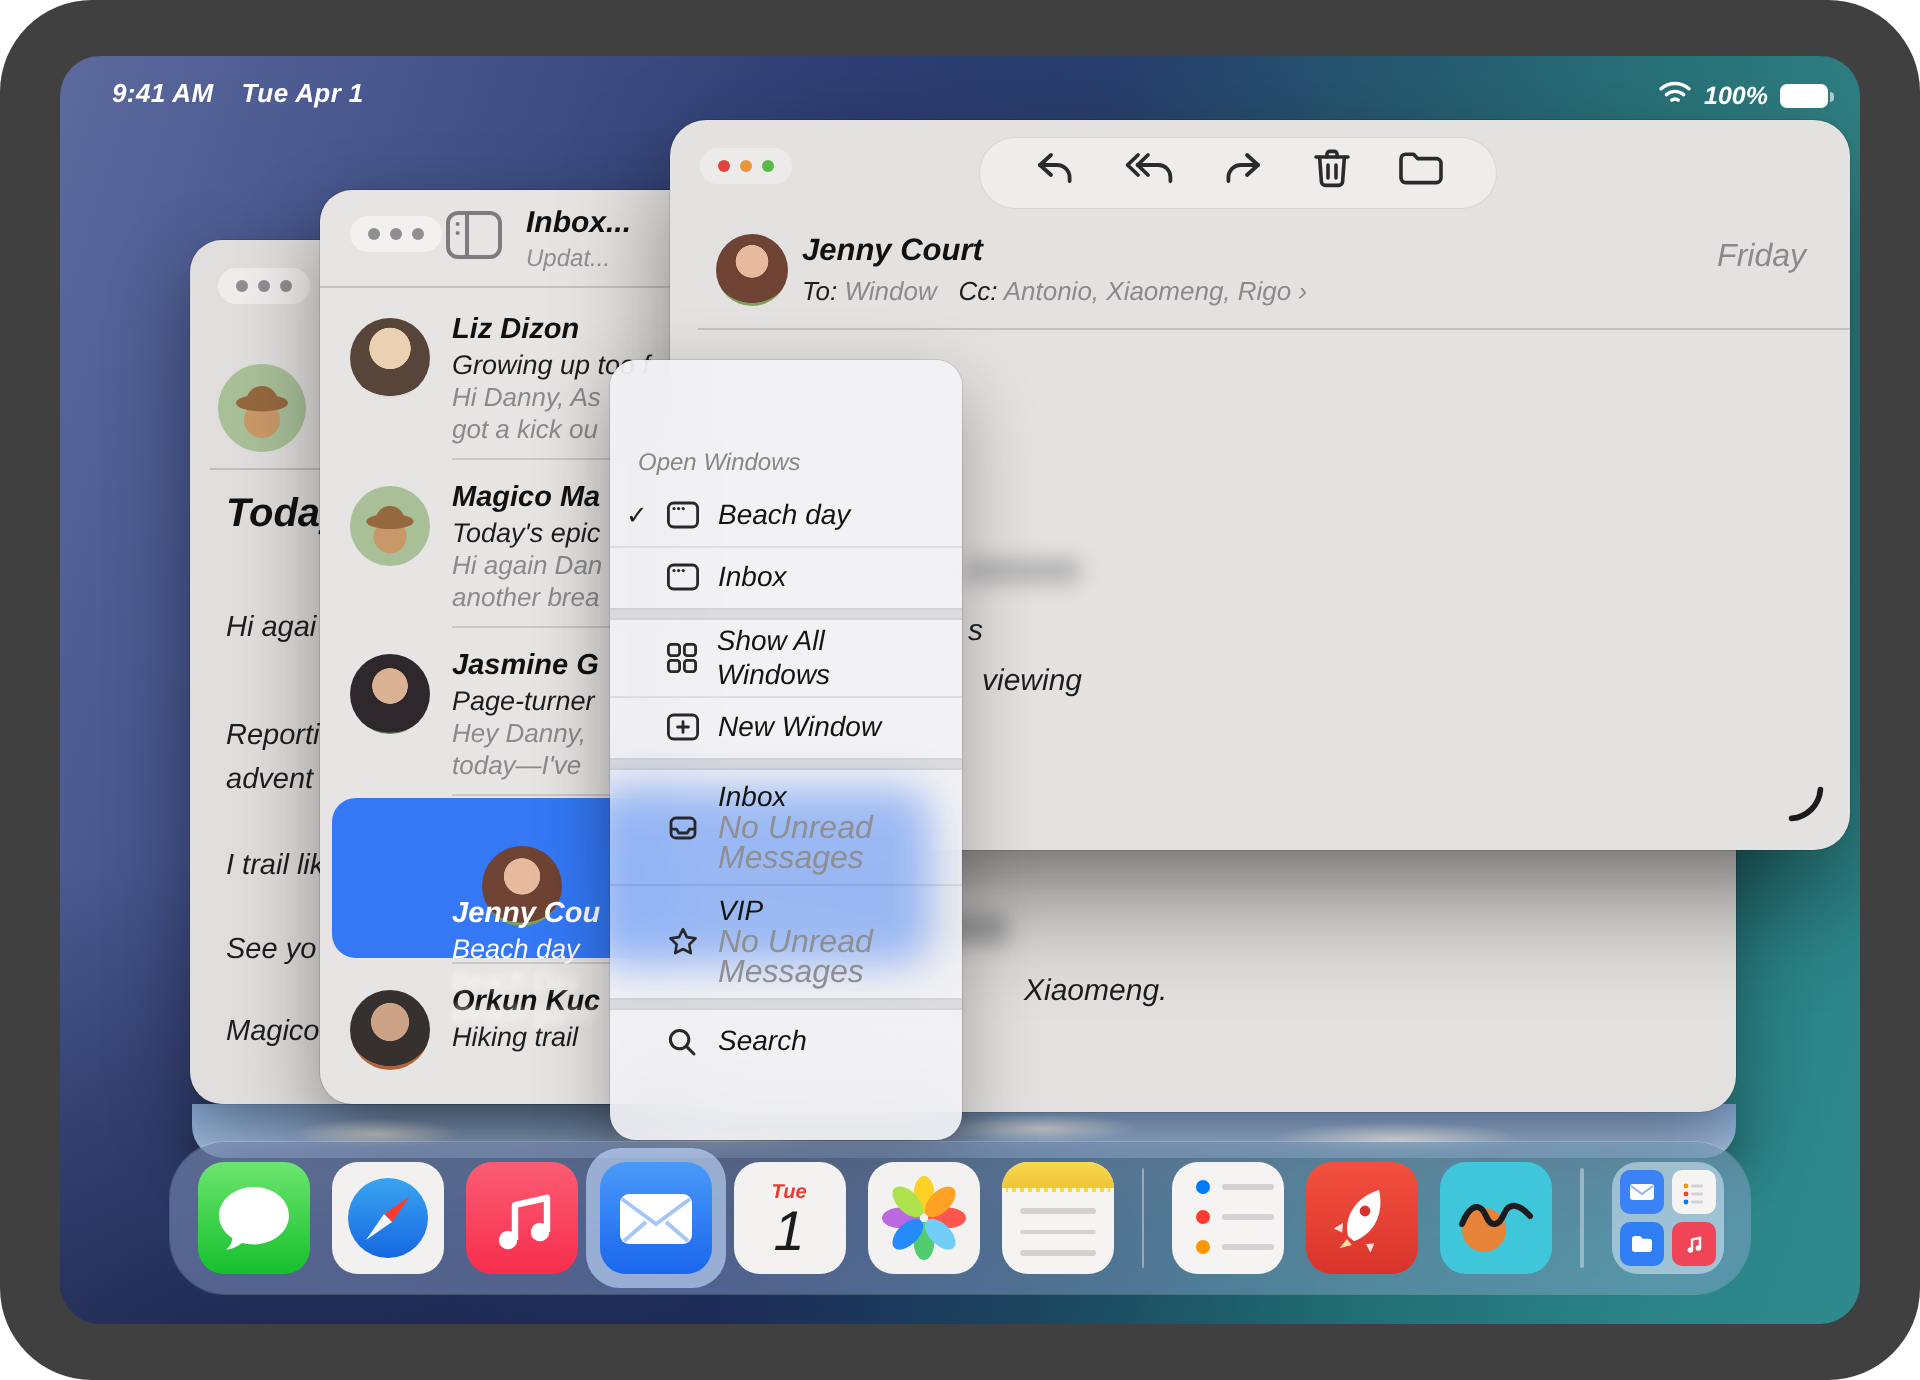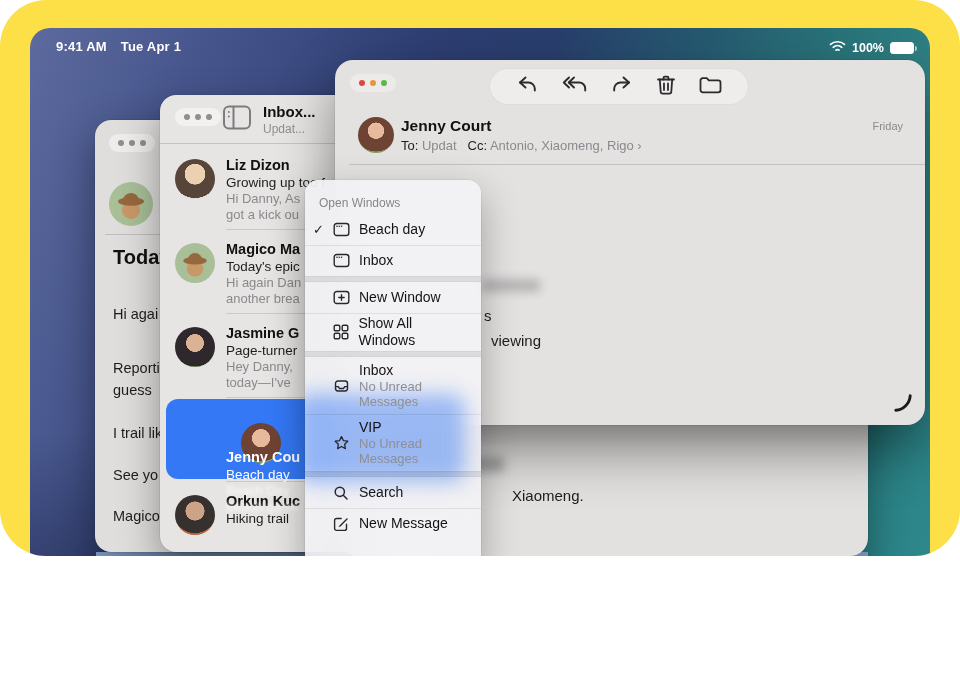--- a/index.html
+++ b/index.html
@@ -1,17 +1,17 @@
 <!DOCTYPE html>
 <html><head>
 <meta charset="utf-8">
 <style>
   * { margin:0; padding:0; box-sizing:border-box; }
   html,body { background:#ffffff; font-family:"Liberation Sans","DejaVu Sans",sans-serif; }
-  .device { position:relative; width:960px; height:556px; background:#fde047; border-radius:46px; overflow:hidden; }
+  .device { position:relative; width:960px; height:690px; background:#404040; border-radius:46px; overflow:hidden;font-style:italic; }
   .screen { position:absolute; left:30px; top:28px; width:900px; height:634px; border-radius:20px; overflow:hidden;
     background:
       radial-gradient(120% 70% at 8% 102%, rgba(8,16,44,.55), transparent 55%),
       radial-gradient(90% 60% at 100% 10%, rgba(70,150,150,.35), transparent 60%),
       linear-gradient(108deg,#5c6a9e 0%, #46558c 16%, #2f3f74 36%, #26386a 48%, #1f4f69 62%, #1f6a71 74%, #2b8387 90%, #2f8a8d 100%);
   }
   
   .status-left { position:absolute; left:26px; top:11px; color:#fff; font-size:13px; font-weight:700; letter-spacing:.2px; display:flex; gap:14px; z-index:9; }
   .status-right { position:absolute; right:16px; top:12px; display:flex; align-items:center; gap:6px; color:#fff; font-size:12.5px; font-weight:700; z-index:9; }
   .batt { position:relative; width:24px; height:12px; border-radius:3.5px; background:#fff; }
@@ -68,37 +68,37 @@
   
   .win-front { left:305px; top:32px; width:590px; height:365px; border-radius:18px; background:#e4e2e0; z-index:5;
     box-shadow:0 24px 55px rgba(0,0,0,.45), 0 0 0 .5px rgba(0,0,0,.12); overflow:hidden; }
   .win-front .tdots { position:absolute; left:15px; top:14px; background:#edebe9; }
   .toolbar { position:absolute; left:155px; top:9px; width:258px; height:35px; background:#efedeb; border-radius:18px;
     display:flex; align-items:center; justify-content:space-around; padding:0 14px; color:#2b2b2d; box-shadow:0 0 0 .5px rgba(0,0,0,.05); }
   .fw-avatar { position:absolute; left:23px; top:57px; width:36px; height:36px; border-radius:50%; }
   .fw-name { position:absolute; left:66px; top:57px; font-size:15.5px; font-weight:700; color:#111; }
   .fw-tocc { position:absolute; left:66px; top:78px; font-size:13px; color:#1d1d1f; }
   .fw-tocc .gv { color:#8a8a8e; }
-  .fw-date { position:absolute; right:22px; top:60px; font-size:11px; color:#8a8a8e; }
+  .fw-date { position:absolute; right:22px; top:60px; font-size:16px; color:#8a8a8e; }
   .fw-frag { position:absolute; font-size:15px; color:#1d1d1f; }
   .fw-ghost { position:absolute; left:147px; top:219px; width:58px; height:13px; background:#7d7d81; border-radius:3px; filter:blur(5px); opacity:.45; }
   .resize { position:absolute; right:10px; bottom:6px; color:#1b1b1d; }
   
   .menu { position:absolute; left:275px; top:152px; width:176px; height:390px; border-radius:13px; z-index:6;
     background:rgba(243,243,246,.9); backdrop-filter:blur(18px) saturate(1.4); -webkit-backdrop-filter:blur(18px) saturate(1.4);
     box-shadow:0 14px 38px rgba(0,0,0,.3), 0 0 0 .5px rgba(0,0,0,.1); overflow:hidden; }
   .menu-ghost { position:absolute; left:-8px; top:214px; width:168px; height:88px; background:rgba(62,125,245,.48); filter:blur(10px); border-radius:14px; }
   .menu-inner { position:relative; z-index:1; }
-  .menu-header { padding:16px 14px 4px; font-size:12px; color:#86868b; }
+  .menu-header { padding:16px 14px 4px; font-size:12px; color:#86868b;margin-top:28px; }
   .mitem { display:flex; align-items:center; min-height:31px; padding:2px 10px 2px 8px; position:relative; }
   .mitem + .mitem::before { content:""; position:absolute; left:0; right:0; top:0; height:1px; background:rgba(0,0,0,.08); }
   .mcheck { width:17px; font-size:13px; font-weight:700; color:#1d1d1f; }
   .micon { width:20px; margin:0 8px 0 1px; display:flex; justify-content:center; align-items:center; color:#28282a; }
   .mlabel { font-size:14px; color:#141415; line-height:17px; }
-  .msub { font-size:13px; color:#8e8e93; line-height:15px; max-width:106px; }
+  .msub { font-size:16px; color:#8e8e93; line-height:15px; max-width:106px; }
   .mitem.two { min-height:55px; padding-top:5px; padding-bottom:5px; }
   .msep { height:6px; background:rgba(0,0,0,.09); border-top:1px solid rgba(0,0,0,.04); border-bottom:1px solid rgba(0,0,0,.04); }
   
   .dock { position:absolute; left:55px; top:543px; width:790px; height:76px; border-radius:28px; z-index:7;
     background:rgba(152,174,216,.42); backdrop-filter:blur(20px); -webkit-backdrop-filter:blur(20px);
     display:flex; align-items:center; justify-content:center; gap:11px; box-shadow:0 0 0 .5px rgba(255,255,255,.18); }
   .app { position:relative; width:56px; height:56px; border-radius:13px; overflow:hidden; flex:0 0 auto; }
   .app svg { display:block; }
   .app-wrap { position:relative; flex:0 0 auto; }
   .app-wrap.active::before { content:""; position:absolute; inset:-7px; background:rgba(190,215,250,.65); border-radius:17px; }
@@ -151,21 +151,21 @@
         <svg width="44" height="44" viewBox="0 0 44 44">
           <circle cx="22" cy="28" r="9" fill="#c99868"></circle>
           <path d="M14 19a8 8 0 0 1 16 0z" fill="#96683e"></path>
           <ellipse cx="22" cy="19.5" rx="13" ry="4.2" fill="#96683e"></ellipse>
         </svg>
       </div>
       <div class="hairline" style="left:10px;right:10px;top:114px;"></div>
       <div class="bk-title">Today</div>
       <div class="bk-line" style="top:186px">Hi agai</div>
       <div class="bk-line" style="top:240px">Reporti</div>
-      <div class="bk-line" style="top:262px">guess</div>
+      <div class="bk-line" style="top:262px">advent</div>
       <div class="bk-line" style="top:305px">I trail lik</div>
       <div class="bk-line" style="top:347px">See yo</div>
       <div class="bk-line" style="top:388px">Magico</div>
     </div>
 
     <div class="win win-list">
       <div class="tdots">
           <i></i>
           <i></i>
           <i></i>
@@ -266,21 +266,21 @@
         <span>
           <svg width="25" height="22" viewBox="0 0 25 22" fill="none" stroke="currentColor" stroke-width="1.8" stroke-linejoin="round">
             <path d="M2.5 6.5V16a2.3 2.3 0 0 0 2.3 2.3h15.4a2.3 2.3 0 0 0 2.3-2.3V8.6a2.3 2.3 0 0 0-2.3-2.3h-9.4l-2-2.2H4.8a2.3 2.3 0 0 0-2.3 2.4z"></path>
           </svg>
         </span>
       </div>
       <div class="fw-avatar av-jenny"></div>
       <div class="fw-name">Jenny Court</div>
       <div class="fw-tocc">
         <span>To:</span>
-        <span class="gv">Updat</span>&nbsp;&nbsp;
+        <span class="gv">Window</span>&nbsp;&nbsp;
         <span>Cc:</span>
         <span class="gv">Antonio, Xiaomeng, Rigo</span>
         <span class="gv">›</span>
       </div>
       <div class="fw-date">Friday</div>
       <div class="hairline" style="left:14px;right:0;top:104px;"></div>
       <div class="fw-ghost"></div>
       <div class="fw-frag" style="left:149px;top:247px;">s</div>
       <div class="fw-frag" style="left:156px;top:272px;">viewing</div>
       <div class="resize">
@@ -318,39 +318,39 @@
             </svg>
           </span>
           <span class="mlabel">Inbox</span>
         </div>
 
         <div class="msep"></div>
 
         <div class="mitem">
           <span class="mcheck"></span>
           <span class="micon">
-            <svg width="17" height="15" viewBox="0 0 17 15" fill="none" stroke="currentColor" stroke-width="1.4" stroke-linecap="round">
-              <rect x="1.2" y="1.5" width="14.6" height="12" rx="2.6"></rect>
-                <path d="M8.5 4.8v5.4M5.8 7.5h5.4"></path>
-            </svg>
-          </span>
-          <span class="mlabel">New Window</span>
-        </div>
-        <div class="mitem">
-          <span class="mcheck"></span>
-          <span class="micon">
             <svg width="16" height="16" viewBox="0 0 16 16" fill="none" stroke="currentColor" stroke-width="1.4">
               <rect x="1.2" y="1.2" width="5.6" height="5.6" rx="1.4"></rect>
                 <rect x="9.2" y="1.2" width="5.6" height="5.6" rx="1.4"></rect>
               <rect x="1.2" y="9.2" width="5.6" height="5.6" rx="1.4"></rect>
                 <rect x="9.2" y="9.2" width="5.6" height="5.6" rx="1.4"></rect>
             </svg>
           </span>
           <span class="mlabel">Show All Windows</span>
         </div>
+        <div class="mitem">
+          <span class="mcheck"></span>
+          <span class="micon">
+            <svg width="17" height="15" viewBox="0 0 17 15" fill="none" stroke="currentColor" stroke-width="1.4" stroke-linecap="round">
+              <rect x="1.2" y="1.5" width="14.6" height="12" rx="2.6"></rect>
+                <path d="M8.5 4.8v5.4M5.8 7.5h5.4"></path>
+            </svg>
+          </span>
+          <span class="mlabel">New Window</span>
+        </div>
 
         <div class="msep"></div>
 
         <div class="mitem two">
           <span class="mcheck"></span>
           <span class="micon">
             <svg width="17" height="16" viewBox="0 0 16 16" fill="none" stroke="currentColor" stroke-width="1.4" stroke-linejoin="round">
               <path d="M2 5.4A2.4 2.4 0 0 1 4.4 3h7.2A2.4 2.4 0 0 1 14 5.4v5.2A2.4 2.4 0 0 1 11.6 13H4.4A2.4 2.4 0 0 1 2 10.6z"></path>
               <path d="M2 8.6h2.8l1.1 1.9h4.2l1.1-1.9H14"></path>
             </svg>
@@ -377,30 +377,20 @@
 
         <div class="mitem">
           <span class="mcheck"></span>
           <span class="micon">
             <svg width="16" height="16" viewBox="0 0 16 16" fill="none" stroke="currentColor" stroke-width="1.5" stroke-linecap="round">
               <circle cx="6.8" cy="6.8" r="4.6"></circle>
                 <path d="M10.3 10.3 14 14"></path>
             </svg>
           </span>
           <span class="mlabel">Search</span>
-        </div>
-        <div class="mitem">
-          <span class="mcheck"></span>
-          <span class="micon">
-            <svg width="16" height="16" viewBox="0 0 16 16" fill="none" stroke="currentColor" stroke-width="1.4" stroke-linecap="round" stroke-linejoin="round">
-              <path d="M13.5 8.2v4.2a2 2 0 0 1-2 2H3.6a2 2 0 0 1-2-2V4.5a2 2 0 0 1 2-2h4.6"></path>
-              <path d="M6.5 9.5 14 2l.9 1-7.4 7.5-2 .5z" fill="currentColor" stroke="none"></path>
-            </svg>
-          </span>
-          <span class="mlabel">New Message</span>
         </div>
       </div>
     </div>
 
     <div class="dock">
       <div class="app-wrap">
         <div class="app" style="background:linear-gradient(#6de56f,#15c02c)">
           <svg width="56" height="56" viewBox="0 0 56 56">
               <path d="M28 12.5c-9.7 0-17.5 6.4-17.5 14.3 0 4.6 2.6 8.7 6.7 11.3-.3 2.3-1.4 4.4-3.2 5.8 3-.3 5.8-1.5 7.9-3.4 1.9.4 3.9.7 6.1.7 9.7 0 17.5-6.4 17.5-14.4S37.7 12.5 28 12.5z" fill="#fff"></path>
             </svg>

